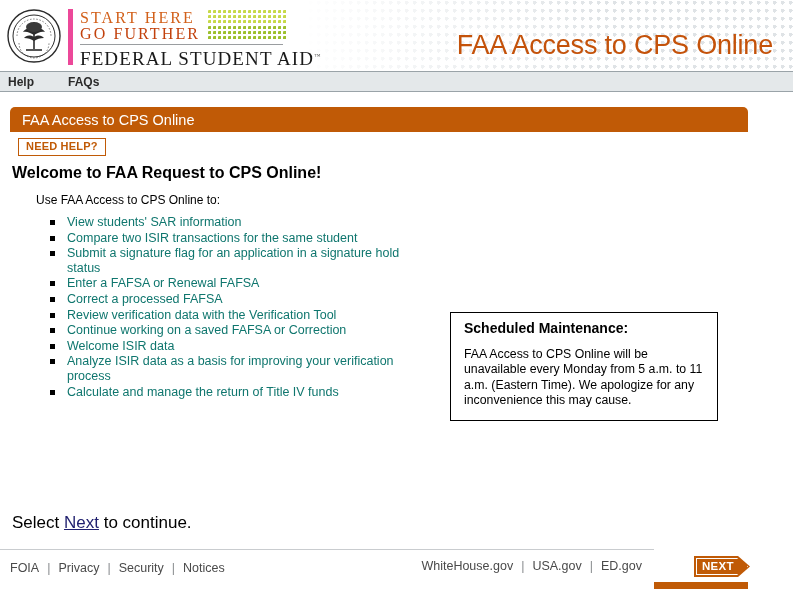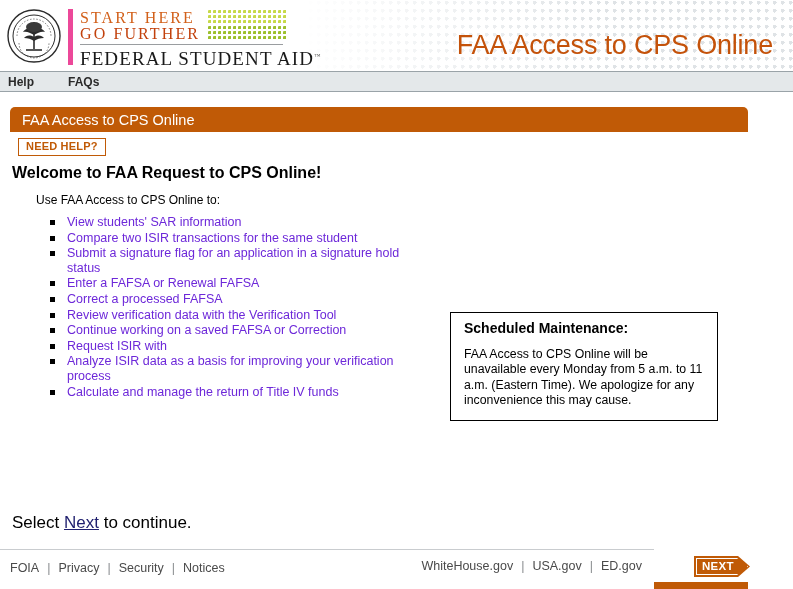--- a/index.html
+++ b/index.html
@@ -166,21 +166,21 @@
 
   .bullets {
     position: absolute;
     left: 50px; top: 123px;
     width: 370px;
     list-style: none;
   }
   .bullets li {
     position: relative;
     font-size: 12.5px;
-    color: #6d28d9;
+    color: #0f766e;
     line-height: 14.6px;
     padding-left: 17px;
     margin-bottom: 1px;
   }
   .bullets li::before {
     content: "";
     position: absolute;
     left: 0; top: 5px;
     width: 5px; height: 5px;
     background: #000000;
@@ -346,21 +346,21 @@
   <div class="intro">Use FAA Access to CPS Online to:</div>
 
   <ul class="bullets">
     <li>View students' SAR information</li>
     <li>Compare two ISIR transactions for the same student</li>
     <li>Submit a signature flag for an application in a signature hold status</li>
     <li>Enter a FAFSA or Renewal FAFSA</li>
     <li>Correct a processed FAFSA</li>
     <li>Review verification data with the Verification Tool</li>
     <li>Continue working on a saved FAFSA or Correction</li>
-    <li>Request ISIR with</li>
+    <li>Welcome ISIR data</li>
     <li>Analyze ISIR data as a basis for improving your verification process</li>
     <li>Calculate and manage the return of Title IV funds</li>
   </ul>
 
   <div class="maint-box">
     <div class="maint-title">Scheduled Maintenance:</div>
     <div class="maint-body">FAA Access to CPS Online will be unavailable every Monday from 5 a.m. to 11 a.m. (Eastern Time). We apologize for any inconvenience this may cause.</div>
   </div>
 
   <div class="select-next"><span>Select </span><a href="#">Next</a><span> to continue.</span></div>

